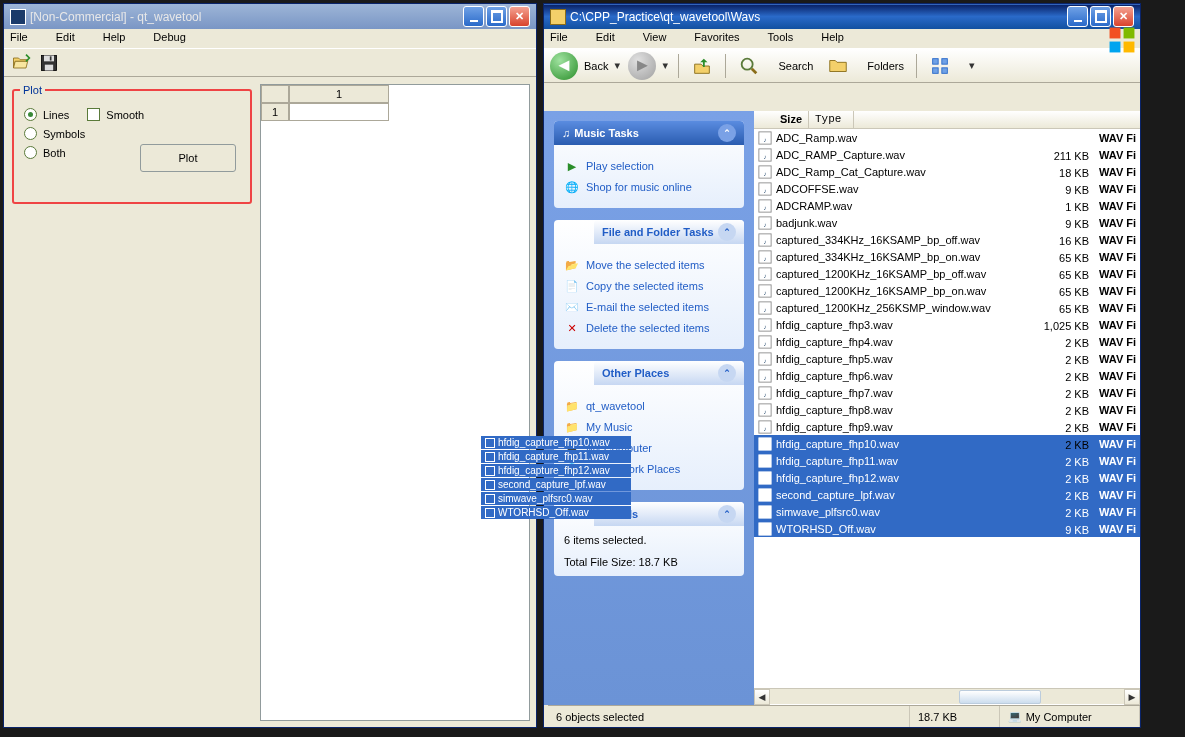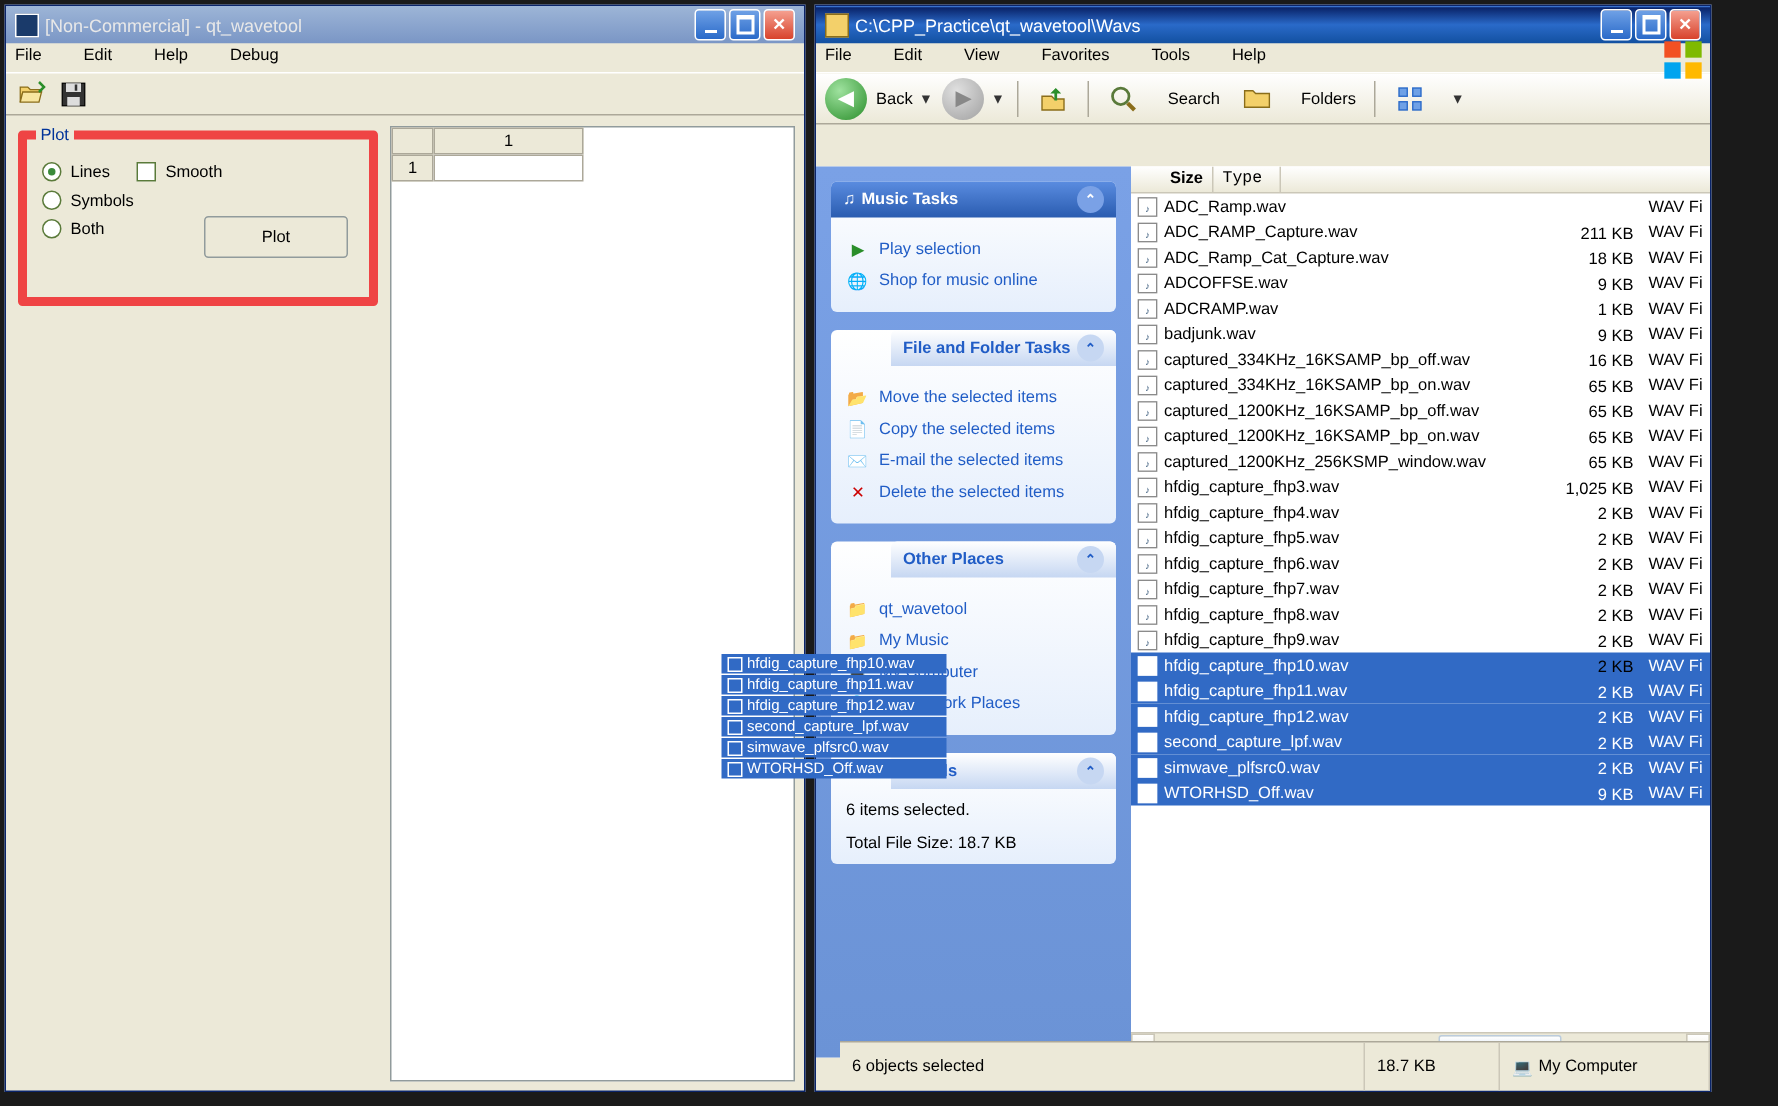--- a/index.html
+++ b/index.html
@@ -20,21 +20,21 @@
   .win-btn.min::after{content:"";width:8px;height:2px;background:#fff;position:relative;top:4px;}
   .win-btn.max::after{content:"";width:8px;height:8px;border:2px solid #fff;border-top-width:3px;}
   .win-btn.close::after{content:"✕";font-size:11px;}
 
   .menubar { height:20px; padding:2px 6px; display:flex; gap:28px; border-bottom:1px solid #fff; background:#ece9d8;}
   .toolbar { height:28px; padding:2px 6px; display:flex; align-items:center; gap:6px; border-bottom:1px solid #aca899;}
   .tbicon { width:22px; height:22px; display:inline-flex; align-items:center; justify-content:center; }
   .open-icon svg, .save-icon svg { width:20px; height:20px; }
 
   .app-body { position:absolute; left:6px; top:80px; right:6px; bottom:6px; display:flex; gap:6px;}
-  fieldset.plot { width:240px; height:120px; border:6px solid #ef4444; border-radius:3px; padding:6px; position:relative;}
+  fieldset.plot { width:240px; height:120px; border:2px solid #ef4444; border-radius:3px; padding:6px; position:relative;}
   fieldset.plot legend { color:#003399; padding:0 3px; }
   .radio-row { display:flex; align-items:center; gap:6px; margin:6px 4px; }
   .radio { width:13px; height:13px; border:1px solid #5a7a3a; border-radius:50%; background:#fff; display:inline-flex; align-items:center; justify-content:center;}
   .radio.checked::after{content:"";width:5px;height:5px;background:#3a8a3a;border-radius:50%;}
   .checkbox { width:13px;height:13px;border:1px solid #5a7a3a;background:#fff;}
   .plot-btn { position:absolute; right:14px; top:48px; width:96px; height:28px; background:#ece9d8; border:1px solid #919b9c; border-radius:3px; display:flex; align-items:center; justify-content:center;}
 
   .grid-panel { flex:1; border:1px solid #919b9c; background:#fff; position:relative;}
   .grid-hdr-c { position:absolute; left:0; top:0; width:28px; height:18px; border:1px solid #aca899; background:#ece9d8;}
   .grid-hdr-1 { position:absolute; left:28px; top:0; width:100px; height:18px; border:1px solid #aca899; background:#ece9d8; display:flex; align-items:center; justify-content:center;}
@@ -77,23 +77,23 @@
   .col.name{ flex:1; }
   .col.size{ width:55px; text-align:right;font-weight:bold;}
   .col.type{ width:45px;font-family:Liberation Mono, monospace; }
   .file-row { display:flex; height:17px; align-items:center; padding-left:4px;}
   .file-row.sel { background:#316ac5; color:#fff;}
   .file-row.sel .wav-icon rect{stroke:#fff;}
   .file-row.sel .wav-icon text{fill:#fff;}
   .wav-icon { width:14px;height:14px;margin-right:4px;}
   .fname{flex:1;overflow:hidden;white-space:nowrap;text-overflow:ellipsis;}
   .fsize{width:55px;text-align:right;padding-right:6px;margin-top:36px;}
-  .ftype{width:45px;padding-left:4px;}
-
-  .statusbar { position:absolute; left:16px;right:0;bottom:0; height:33px; background:#ece9d8; border-top:1px solid #aca899; display:flex; align-items:center; }
+  .ftype{width:45px;padding-left:4px;font-weight:bold;}
+
+  .statusbar { position:absolute; left:4px;right:0;bottom:0; height:22px; background:#ece9d8; border-top:1px solid #aca899; display:flex; align-items:center; }
   .sb-cell { padding:2px 8px; border-right:1px solid #cbc7b8; height:100%; display:flex;align-items:center;}
   .sb-cell.first{flex:1;}
   .sb-cell.size{width:90px;}
   .sb-cell.loc{width:140px;}
 
   .drag-ghost { position:absolute; left:481px; top:436px; width:150px; pointer-events:none;}
   .ghost-row { background:#316ac5; color:#fff; font-size:10px; padding:1px 4px; margin-bottom:1px; white-space:nowrap; display:flex;align-items:center;gap:3px;}
   .ghost-row .gicon{width:10px;height:10px;border:1px solid #fff;display:inline-block;}
 
   .logo-corner{position:absolute;right:4px;top:2px;width:28px;height:18px;display:flex;align-items:center;justify-content:center;}

